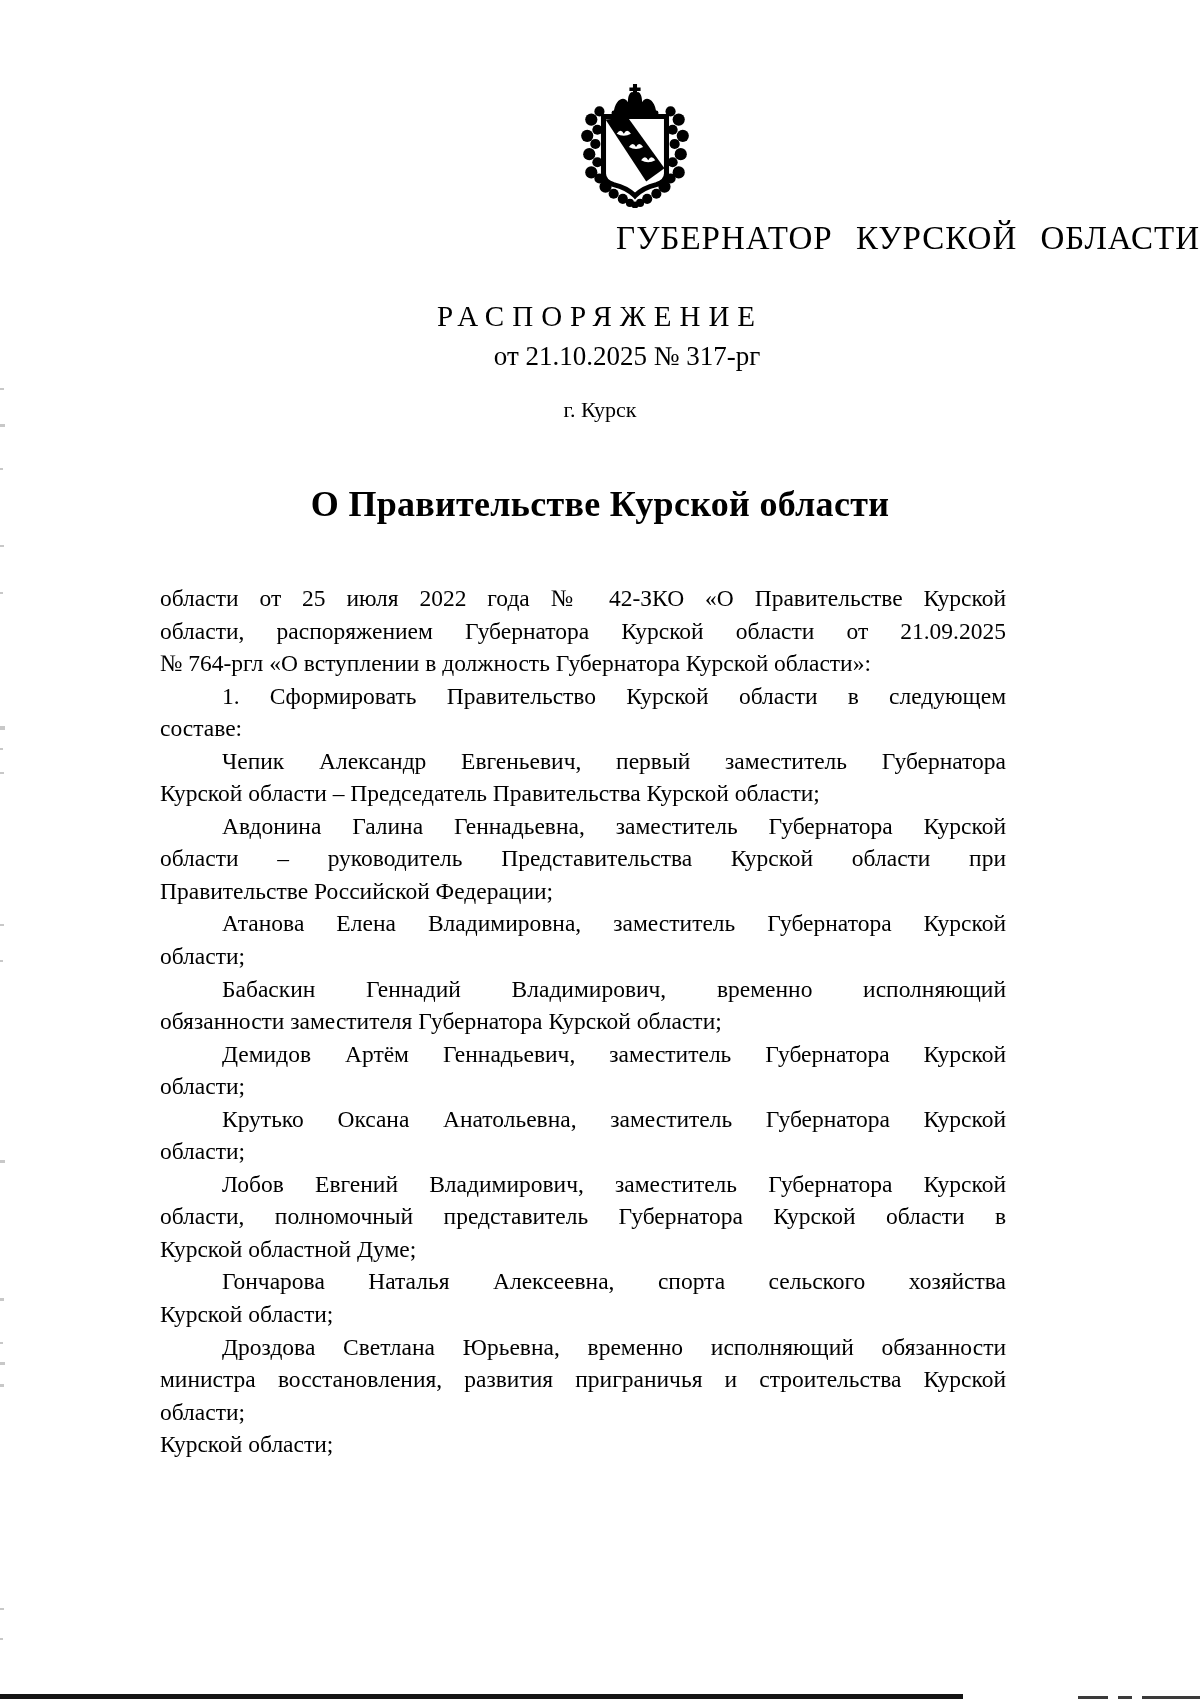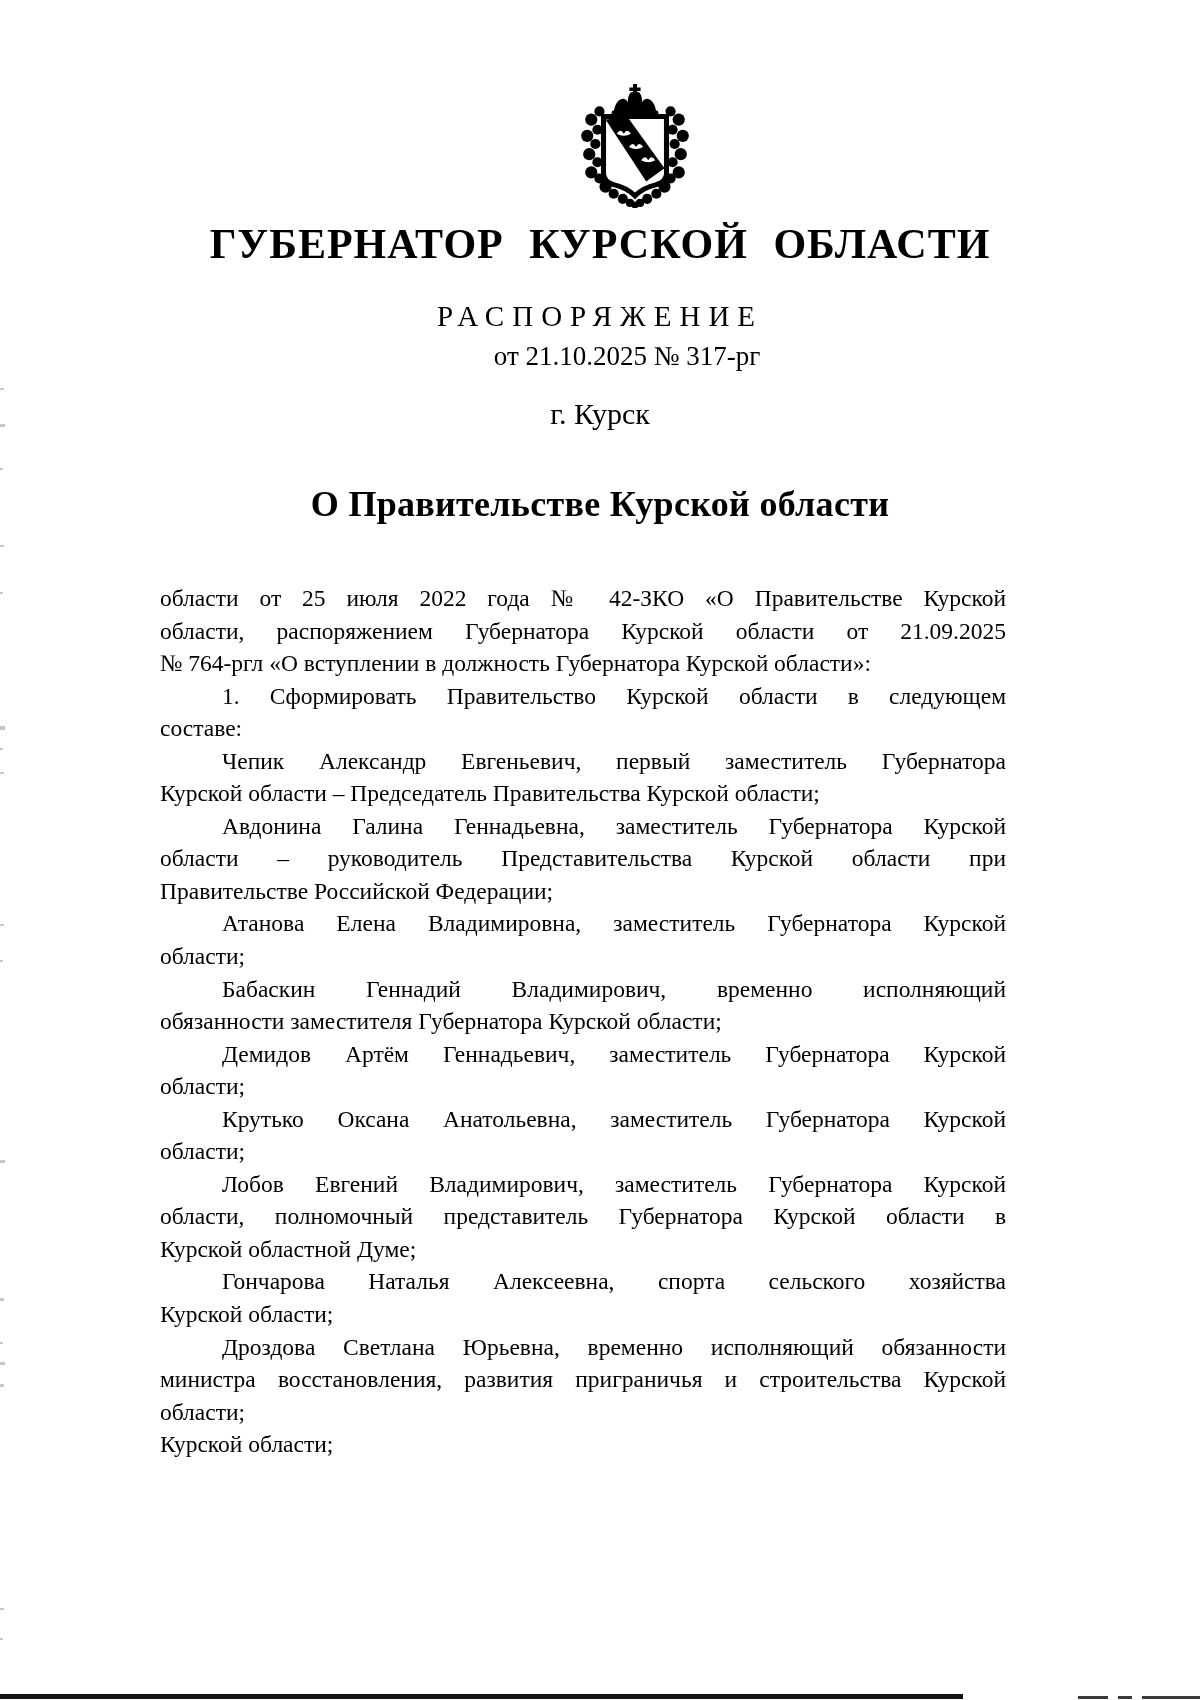--- a/index.html
+++ b/index.html
@@ -2,24 +2,24 @@
 <html><head>
 <meta charset="utf-8">
 <style>
   html,body{margin:0;padding:0;}
   body{
     width:1200px;height:1700px;background:#ffffff;position:relative;
     font-family:"Liberation Serif","DejaVu Serif",serif;color:#000;
     overflow:hidden;
   }
   .center{position:absolute;left:0;width:1200px;text-align:center;}
-  .org-name{top:220px;font-weight:bold;font-size:42px;letter-spacing:1px;word-spacing:14px;}
+  .org-name{top:220px;font-weight:normal;font-size:33px;letter-spacing:1px;word-spacing:14px;text-align:right;}
   .doc-type{top:300px;font-size:29px;letter-spacing:8px;}
   .date-number{top:341px;font-size:27px;padding-left:27px;}
-  .city{top:397px;font-size:30px;}
+  .city{top:397px;font-size:22px;}
   .subject{top:483px;font-weight:bold;font-size:36px;letter-spacing:0.3px;}
   .emblem{position:absolute;left:568px;top:84px;width:134px;height:124px;}
   .doc-body{
     position:absolute;left:160px;top:582px;width:846px;
     font-size:23.5px;line-height:32.55px;
   }
   .ln{white-space:normal;}
   .ln.ind{padding-left:62px;}
   .ln.jst{text-align:justify;text-align-last:justify;}
   .artifact{position:absolute;background:#9a9a9a;opacity:0.55;}

